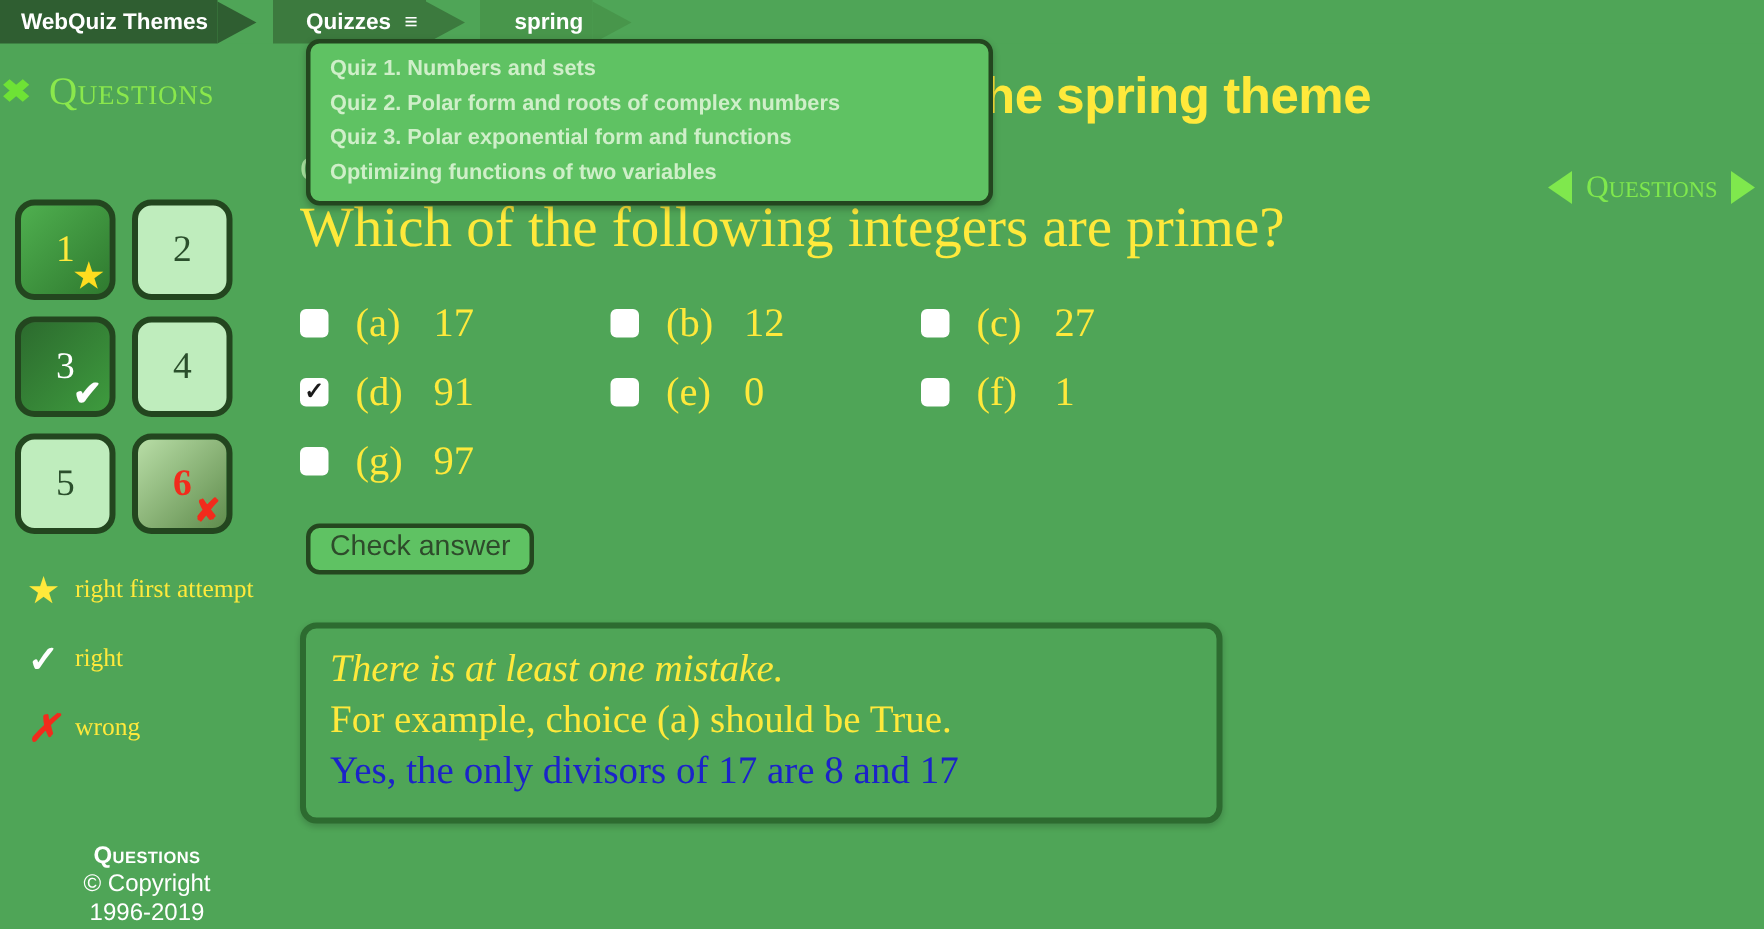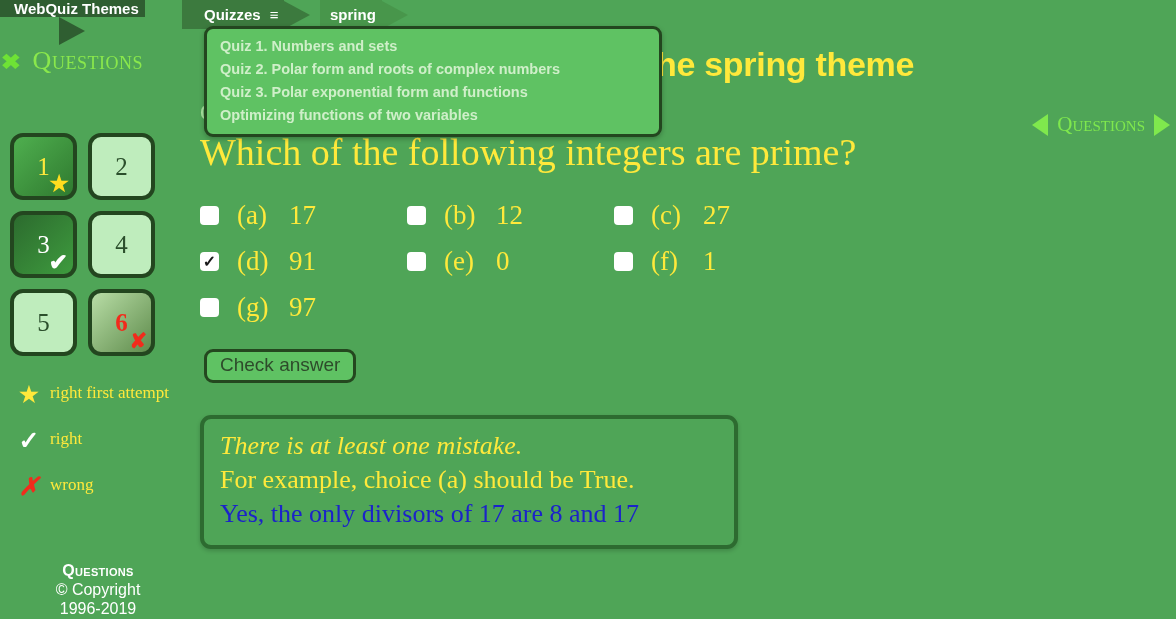--- a/index.html
+++ b/index.html
@@ -21,30 +21,30 @@
     white-space:nowrap;
   }
   .crumb-body{height:29px;display:flex;align-items:center;padding-left:14px;padding-right:6px;}
   .crumb-arrow{
     width:0;height:0;
     border-top:14.5px solid transparent;
     border-bottom:14.5px solid transparent;
     border-left-style:solid;border-left-width:26px;
   }
   
-  #crumb-0{left:0;flex-direction:column;}
+  #crumb-0{left:0;}
   #crumb-0 .crumb-body{background:#2F5E31;}
   #crumb-0 .crumb-arrow{border-left-color:#2F5E31;}
   
   #crumb-1{left:182px;}
   #crumb-1 .crumb-body{background:#3C7A3E;padding-left:22px;}
   #crumb-1 .crumb-arrow{border-left-color:#3C7A3E;}
   
   #crumb-2{left:320px;}
-  #crumb-2 .crumb-body{background:#48964B;padding-left:10px;}
+  #crumb-2 .crumb-body{background:#48964B;padding-left:23px;}
   #crumb-2 .crumb-arrow{border-left-color:#48964B;}
   .hamburger{
     display:inline-block;margin-left:9px;font-size:15px;font-weight:400;line-height:1;
     letter-spacing:0;color:#ffffff;
   }
 
   
   #quiz-menu{
     position:absolute;left:204px;top:26px;width:452px;
     background:#5FC263;
@@ -170,21 +170,21 @@
     position:absolute;top:0;
     background:#5FC263;border:3px solid #24471F;border-radius:9px;
     color:#2E4B2B;font-size:19px;font-family:"Liberation Sans",sans-serif;
     padding:2px 13px 4px 13px;cursor:pointer;white-space:nowrap;
   }
   #btn-check{left:4px;}
   #btn-next{left:268px;}
 
   
   #feedback{
-    margin-top:34px;width:538px;
+    margin-top:34px;width:615px;
     background:#4FA557;border:4px solid #2D6B30;border-radius:11px;
     padding:10px 16px 14px 16px;box-sizing:border-box;
     box-shadow:0 2px 4px rgba(0,0,0,.18);
   }
   #fb-line1{font-family:"Liberation Serif",serif;font-style:italic;font-size:26px;color:#FFE93B;line-height:34px;}
   #fb-line2{font-family:"Liberation Serif",serif;font-size:26px;color:#FFE93B;line-height:34px;}
   #fb-line3{font-family:"Liberation Serif",serif;font-size:26px;color:#1B23C9;line-height:34px;}
 </style>
 </head>
 <body>

